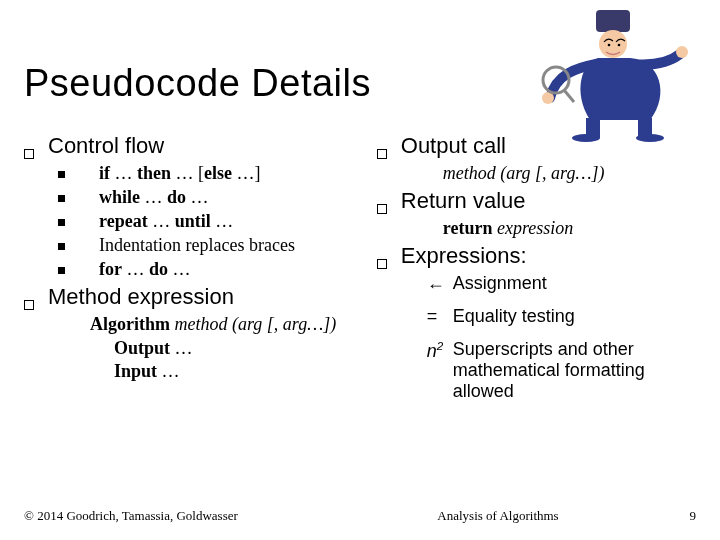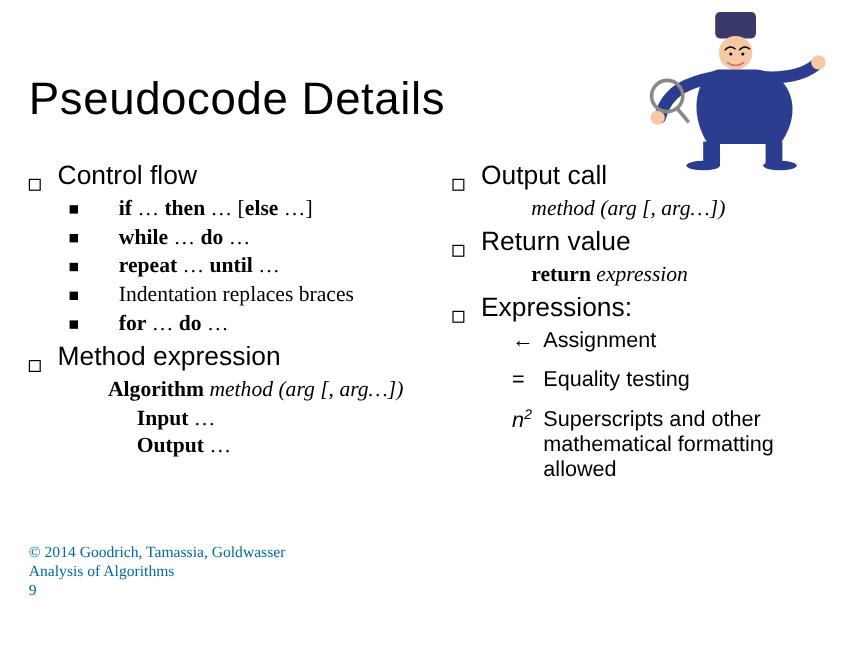--- a/index.html
+++ b/index.html
@@ -16,21 +16,21 @@
   .L3 { margin: 3px 0 3px 66px; font-size: 18px; font-family: 'Times New Roman', serif; }
   .L4 { margin: 2px 0 2px 90px; font-size: 18px; font-family: 'Times New Roman', serif; }
   .bullet-sq { width: 10px; height: 10px; border: 1.5px solid #000; flex: 0 0 10px; margin-top: 7px; margin-right: 14px; }
   .bullet-dot { width: 7px; height: 7px; background: #000; flex: 0 0 7px; margin-top: 8px; margin-right: 14px; }
   .bw { font-weight: bold; }
   .it { font-style: italic; }
   .expr-row { display: flex; align-items: flex-start; margin: 4px 0 4px 50px; font-size: 18px; font-family: 'Times New Roman', serif; }
   .expr-sym { flex: 0 0 26px; text-align: left; font-family: Arial, sans-serif; }
   .expr-text { flex: 1; font-family: Verdana, Arial, sans-serif; font-size: 18px; }
   sup { font-size: 0.65em; }
-  .footer { position: absolute; bottom: 16px; left: 24px; right: 24px; display: flex; font-size: 13px; color: #0369a1; font-family: 'Times New Roman', serif; align-items: baseline; flex-direction: column; }
+  .footer { position: absolute; bottom: 16px; left: 24px; right: 24px; display: flex; font-size: 13px; color: #000000; font-family: 'Times New Roman', serif; align-items: baseline; }
   .footer-left { flex: 1; text-align: left; }
   .footer-center { flex: 1; text-align: center; }
   .footer-right { flex: 0 0 40px; text-align: right; }
   .illus { position: absolute; top: 2px; right: 20px; width: 180px; height: 140px; }
 </style>
 </head>
 <body>
 
 <div class="slide">
 
@@ -87,24 +87,24 @@
       </div>
 
       <div class="L1">
         <span class="bullet-sq"></span>
         <span>Method expression</span>
       </div>
       <div class="L3">
         <span class="bw">Algorithm </span><span class="it">method (arg [, arg…])</span>
       </div>
       <div class="L4">
-        <span class="bw">Input</span><span> …</span>
+        <span class="bw">Output</span><span> …</span>
       </div>
       <div class="L4">
-        <span class="bw">Output</span><span> …</span>
+        <span class="bw">Input</span><span> …</span>
       </div>
     </div>
 
     <div class="col col-right">
       <div class="L1">
         <span class="bullet-sq"></span>
         <span>Output call</span>
       </div>
       <div class="L3 it">method (arg [, arg…])</div>
 

